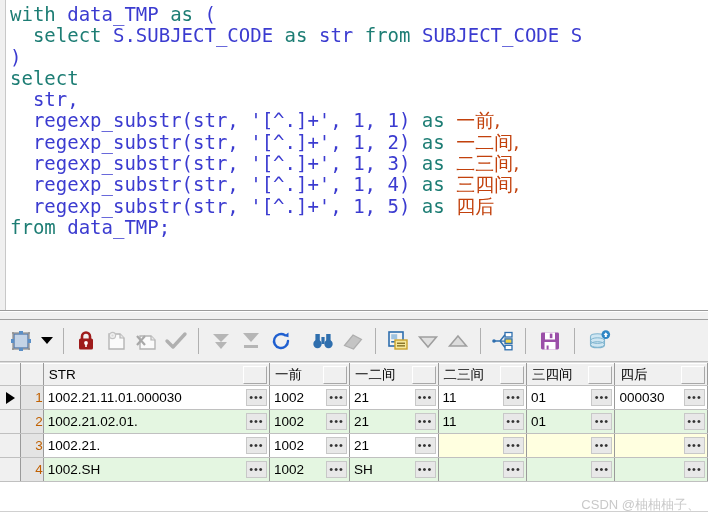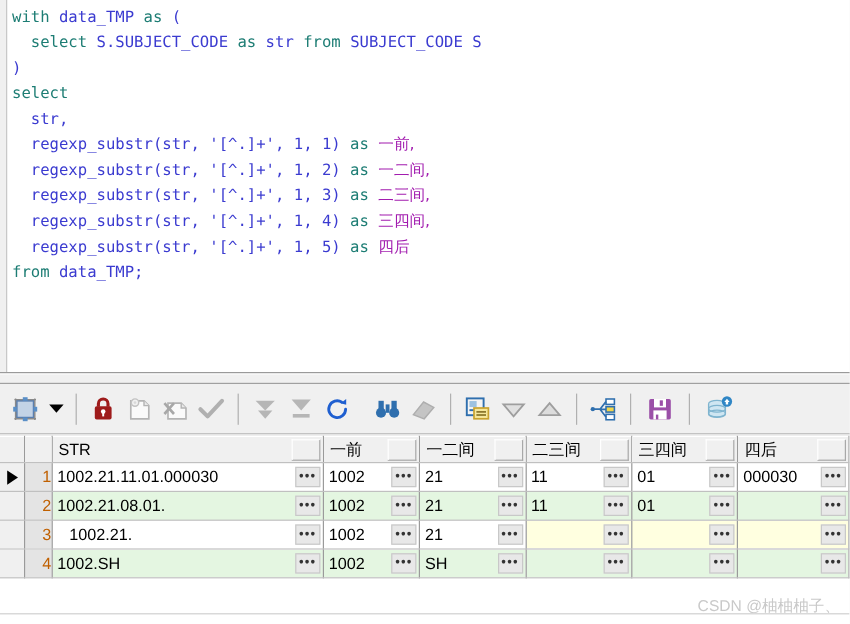--- a/index.html
+++ b/index.html
@@ -18,28 +18,28 @@
     border-bottom:1px solid #9a9a9a;
     display:flex;overflow:hidden;
   }
   .editor-gutter{
     width:5px;min-width:5px;background:#f0f0f0;
     border-right:1px solid #c8c8c8;height:100%;
   }
   .code-area{
     flex:1;padding:4px 0 0 4px;
     font-family:"DejaVu Sans Mono","Liberation Mono",monospace;
-    font-size:13px;line-height:21.3px;
+    font-size:19px;line-height:21.3px;
     white-space:pre;overflow:hidden;
   }
   .code-line{white-space:pre;height:21.3px;}
   .kw{color:#1d7d74;}
   .id{color:#3b3bd0;}
   .punc{color:#3b3bd0;}
-  .cjk{color:#a21caf;font-family:"DejaVu Sans","Liberation Sans",sans-serif;}
+  .cjk{color:#c2410c;font-family:"DejaVu Sans","Liberation Sans",sans-serif;}
 
   
   .splitter{
     height:9px;width:708px;background:#f0f0f0;
     border-top:1px solid #ffffff;
     border-bottom:1px solid #a0a0a0;
     box-sizing:border-box;flex:0 0 auto;
   }
 
   
@@ -387,21 +387,21 @@
                 <span class="cval">000030</span>
                 <span class="dots">•••</span>
               </div>
             </td>
           </tr>
           <tr class="row-even">
             <td class="c-ind"></td>
             <td class="c-num">2</td>
             <td class="data" style="width: 220px;">
               <div class="cellbox">
-                <span class="cval">1002.21.08.01.</span>
+                <span class="cval">1002.21.02.01.</span>
                 <span class="dots">•••</span>
               </div>
             </td>
             <td class="data" style="width: 78px;">
               <div class="cellbox">
                 <span class="cval">1002</span>
                 <span class="dots">•••</span>
               </div>
             </td>
             <td class="data" style="width: 86px;">
@@ -425,21 +425,21 @@
             <td class="data nullcell-even" style="width: 90px;">
               <div class="cellbox">
                 <span class="cval"></span>
                 <span class="dots">•••</span>
               </div>
             </td>
           </tr>
           <tr class="row-odd">
             <td class="c-ind"></td>
             <td class="c-num">3</td>
-            <td class="data" style="width: 220px; padding-left: 10px;">
+            <td class="data" style="width: 220px;">
               <div class="cellbox">
                 <span class="cval">1002.21.</span>
                 <span class="dots">•••</span>
               </div>
             </td>
             <td class="data" style="width: 78px;">
               <div class="cellbox">
                 <span class="cval">1002</span>
                 <span class="dots">•••</span>
               </div>

